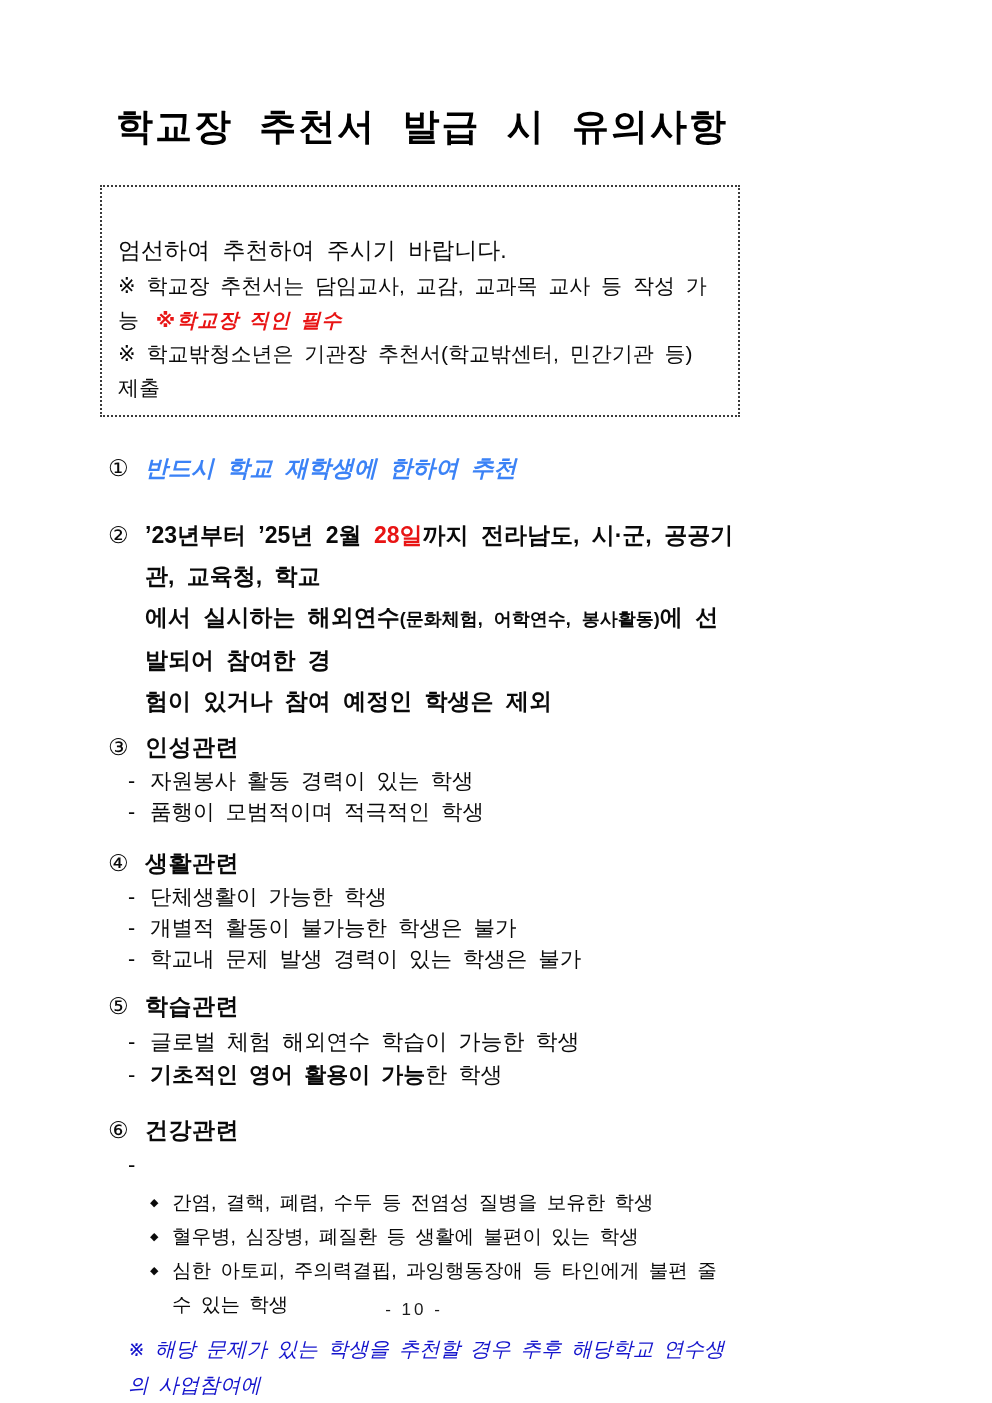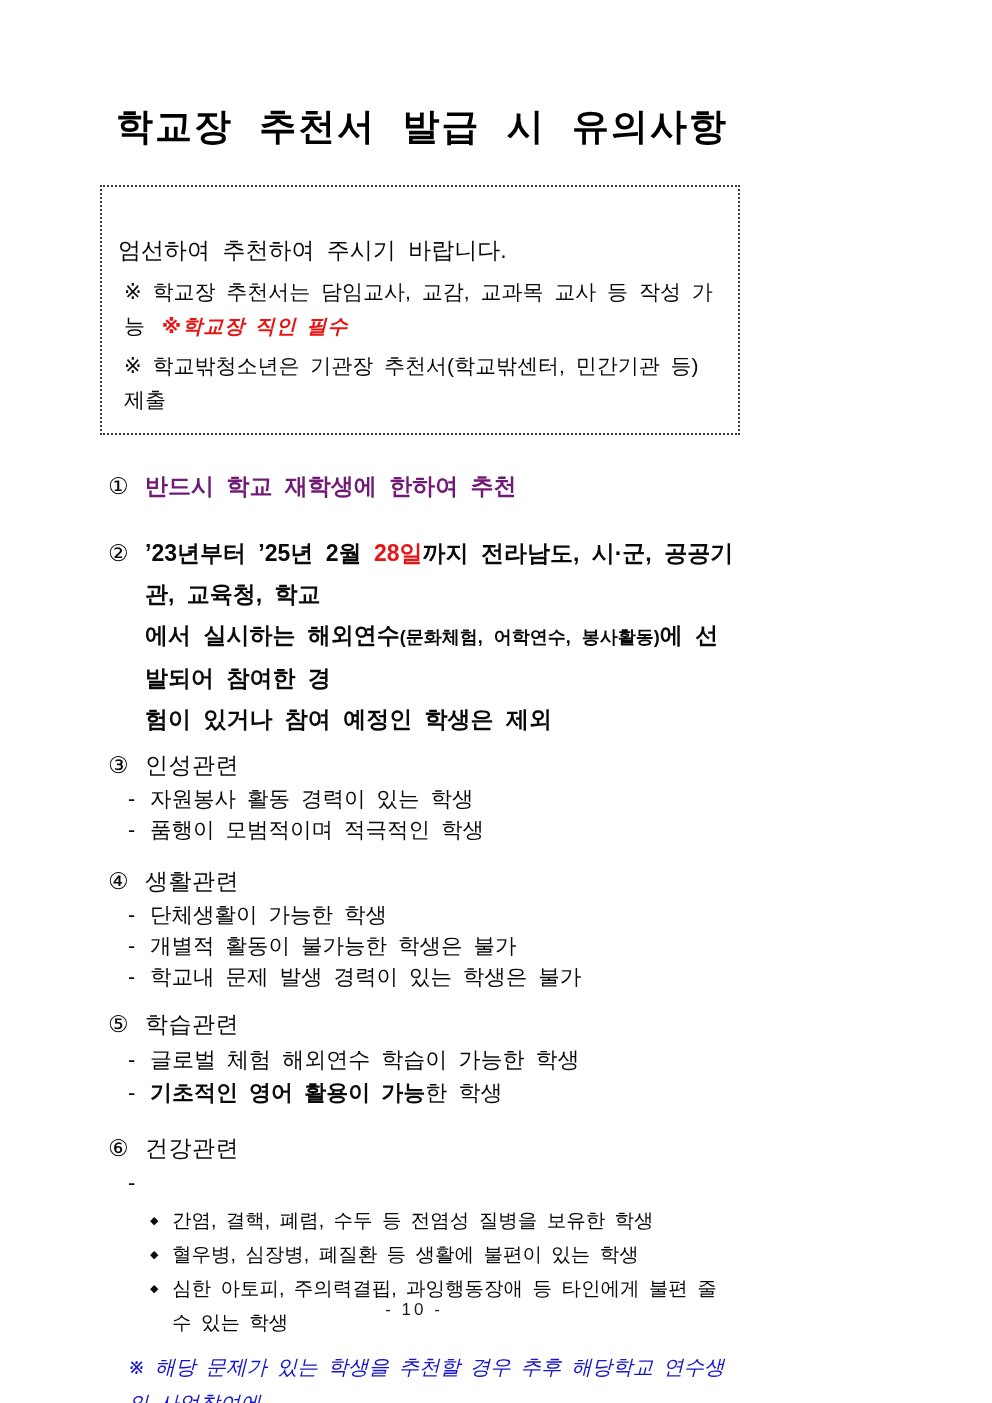--- a/index.html
+++ b/index.html
@@ -33,21 +33,21 @@
     box-sizing: border-box;
   }
   .notice-main {
     margin: 0;
     font-size: 23px;
     line-height: 37px;
     word-spacing: 6px;
   }
   .nm-line1 { padding-left: 30px; }
   .notice-note {
-    margin: 6px;
+    margin: 0;
     font-size: 21px;
     line-height: 34px;
     word-spacing: 5px;
   }
   .stamp-red {
     color: #e81414;
     font-weight: 700;
     font-style: italic;
     font-size: 20px;
     letter-spacing: 1px;
@@ -60,28 +60,28 @@
   }
   .marker {
     flex: none;
     width: 37px;
     font-size: 23px;
     font-weight: 400;
     color: #0a0a0a;
   }
   .item-text { font-size: 23px; word-spacing: 6px; }
   .bold { font-weight: 700; }
-  .blue { color: #701a75; }
+  .blue { color: #3b82f6; font-style: italic; }
   .red  { color: #e81414; text-align: center; }
   .item-1 { margin-top: 36px; line-height: 30px; }
   .item-2 { margin-top: 32px; line-height: 41px; }
   .item-2 .item-text { font-weight: 700; }
   .small-paren { font-size: 18px; }
   .item-heading { font-size: 23px; line-height: 30px; }
-  .heading-text { font-weight: 400; letter-spacing: 0.5px; }
+  .heading-text { font-weight: 700; letter-spacing: 0.5px; }
   .h3 { margin-top: 10px; }
   .h4 { margin-top: 20px; }
   .h5 { margin-top: 16px; }
   .h6 { margin-top: 24px; }
   .bullets { margin-top: 4px; }
   .bullet { line-height: 31px; font-size: 21.5px; word-spacing: 5px; }
   .b5 { font-size: 22px; line-height: 33px; }
   .b6 { font-size: 22px; line-height: 32px; }
   .dash {
     flex: none;

